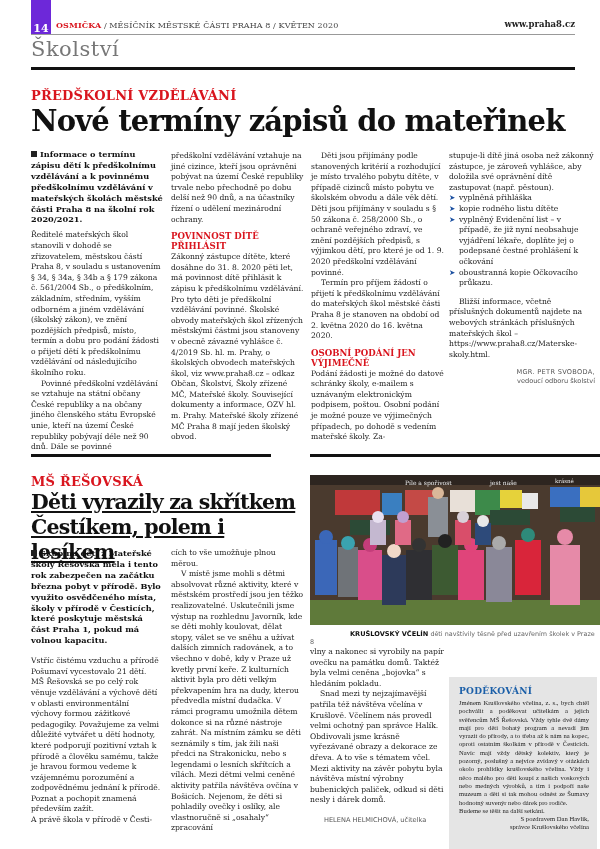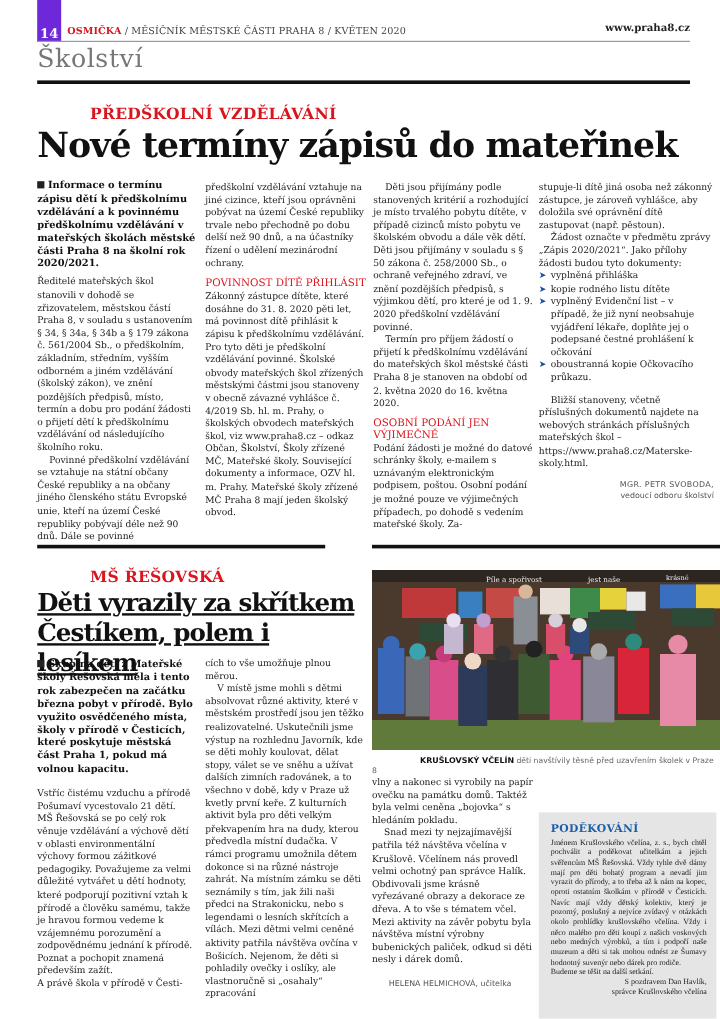--- a/index.html
+++ b/index.html
@@ -5,28 +5,28 @@
   html, body { margin:0; padding:0; background:#fff; }
   body { width:600px; height:849px; position:relative; overflow:hidden; font-family:"DejaVu Serif", serif; color:#1a1a1a; }
   .abs { position:absolute; }
   .pagenum { left:31px; top:14px; width:20px; height:22px; background:#6d28d9; color:#fff; font-family:"DejaVu Serif",serif; font-weight:bold; font-size:11px; text-align:center; line-height:24px; padding-top:0; top:0; height:35px; line-height:58px; }
   .runhead { left:56px; top:20px; font-size:8px; color:#444; font-family:"DejaVu Serif",serif; letter-spacing:0.1px; }
   .runhead .brand { color:#d9151e; font-weight:bold; }
   .site { right:25px; top:19px; font-size:8.5px; font-weight:bold; color:#222; }
   .hairline { left:31px; right:25px; top:34px; height:1px; background:#999; }
   .section { left:31px; top:37px; font-size:21px; color:#777; font-family:"DejaVu Serif",serif; letter-spacing:0.5px; }
   .thickrule { left:31px; right:25px; top:67px; height:3px; background:#111; }
-  .kicker { color:#d9151e; font-weight:bold; font-family:"DejaVu Serif",serif; font-size:13px; letter-spacing:0.2px;margin-left:44px; }
+  .kicker { color:#d9151e; font-weight:bold; font-family:"DejaVu Serif",serif; font-size:13px; letter-spacing:0.2px; }
   .headline { font-family:"DejaVu Serif",serif; font-weight:bold; color:#111; letter-spacing:-0.8px; }
   .col { font-size:7.6px; line-height:10.6px; color:#222; text-align:left; }
   .col p { margin:0; }
   .col .ind { text-indent:10px; }
   .lead { font-weight:bold; font-size:8.2px; line-height:10.9px; color:#111; margin-bottom:5px !important; }
   .lead .sq { display:inline-block; width:6px; height:6px; background:#222; margin-right:3px; vertical-align:0px; }
-  .sub { color:#d9151e; font-weight:normal; font-size:8.6px; line-height:10px; margin:6px 0 1px 0 !important; }
+  .sub { color:#d9151e; font-weight:bold; font-size:8.6px; line-height:10px; margin:6px 0 1px 0 !important; }
   .bullets { list-style:none; padding:0; margin:0; }
   .bullets li { position:relative; padding-left:10px; }
   .bullets li .arr { position:absolute; left:0; top:0; color:#1a4fa0; font-size:7.5px; }
   .sig { text-align:right; font-family:"DejaVu Sans",sans-serif; font-size:6.6px; color:#555; line-height:9px; margin-top:8px !important; }
   .sig .name { letter-spacing:0.3px; }
   .photo { left:310px; top:475px; width:290px; height:150px; overflow:hidden; background:#5b4a3c; }
   .caption { left:310px; top:630px; font-family:"DejaVu Sans",sans-serif; font-size:6.4px; color:#666; }
   .caption b { color:#111; font-size:6.6px;padding-left:40px; }
   .thanks { left:449px; top:677px; width:148px; height:172px; background:#e5e5e5; }
   .thanks-title { color:#1b5fa8; font-family:"DejaVu Serif",serif; font-weight:bold; font-size:9px; padding:9px 0 0 10px; letter-spacing:0.3px; }
@@ -60,28 +60,27 @@
 
 <div class="abs col" style="left:311px; top:151px; width:134px;">
   <p class="ind">Děti jsou přijímány podle stanovených kritérií a rozhodující je místo trvalého pobytu dítěte, v případě cizinců místo pobytu ve školském obvodu a dále věk dětí. Děti jsou přijímány v souladu s § 50 zákona č. 258/2000 Sb., o ochraně veřejného zdraví, ve znění pozdějších předpisů, s výjimkou dětí, pro které je od 1. 9. 2020 předškolní vzdělávání povinné.</p>
   <p class="ind">Termín pro příjem žádostí o přijetí k předškolnímu vzdělávání do mateřských škol městské části Praha 8 je stanoven na období od 2. května 2020 do 16. května 2020.</p>
   <p class="sub">OSOBNÍ PODÁNÍ JEN VÝJIMEČNĚ</p>
   <p>Podání žádosti je možné do datové schránky školy, e-mailem s uznávaným elektronickým podpisem, poštou. Osobní podání je možné pouze ve výjimečných případech, po dohodě s vedením mateřské školy. Za-</p>
 </div>
 
 <div class="abs col" style="left:449px; top:151px; width:146px;">
   <p>stupuje-li dítě jiná osoba než zákonný zástupce, je zároveň vyhlášce, aby doložila své oprávnění dítě zastupovat (např. pěstoun).</p>
-  <p class="ind">Žádost označte v předmětu zprávy „Zápis 2020/2021“. Jako přílohy žádosti budou tyto dokumenty:</p>
   <ul class="bullets">
     <li><span class="arr">➤</span><span>vyplněná přihláška</span></li>
     <li><span class="arr">➤</span><span>kopie rodného listu dítěte</span></li>
     <li><span class="arr">➤</span><span>vyplněný Evidenční list – v případě, že již nyní neobsahuje vyjádření lékaře, doplňte jej o podepsané čestné prohlášení k očkování</span></li>
     <li><span class="arr">➤</span><span>oboustranná kopie Očkovacího průkazu.</span></li>
   </ul>
-  <p class="ind" style="margin-top:8px;">Bližší stanoveny, včetně příslušných dokumentů najdete na webových stránkách příslušných mateřských škol – https://www.praha8.cz/Materske-skoly.html.</p>
+  <p class="ind" style="margin-top:8px;">Bližší informace, včetně příslušných dokumentů najdete na webových stránkách příslušných mateřských škol – https://www.praha8.cz/Materske-skoly.html.</p>
   <p class="sig"><span class="name">MGR. PETR SVOBODA,</span><br><span>vedoucí odboru školství</span></p>
 </div>
 
 <div class="abs" style="left:31px; top:454px; width:240px; height:3px; background:#111;"></div>
 <div class="abs" style="left:310px; top:454px; width:290px; height:3px; background:#111;"></div>
 
 <div class="abs kicker" style="left:31px; top:474px;">MŠ ŘEŠOVSKÁ</div>
 <div class="abs headline" style="left:31px; top:490px; font-size:20.5px; line-height:25px; width:272px;text-decoration:underline;">
   <div>Děti vyrazily za skřítkem</div>
   <div>Čestíkem, polem i lesíkem</div>

